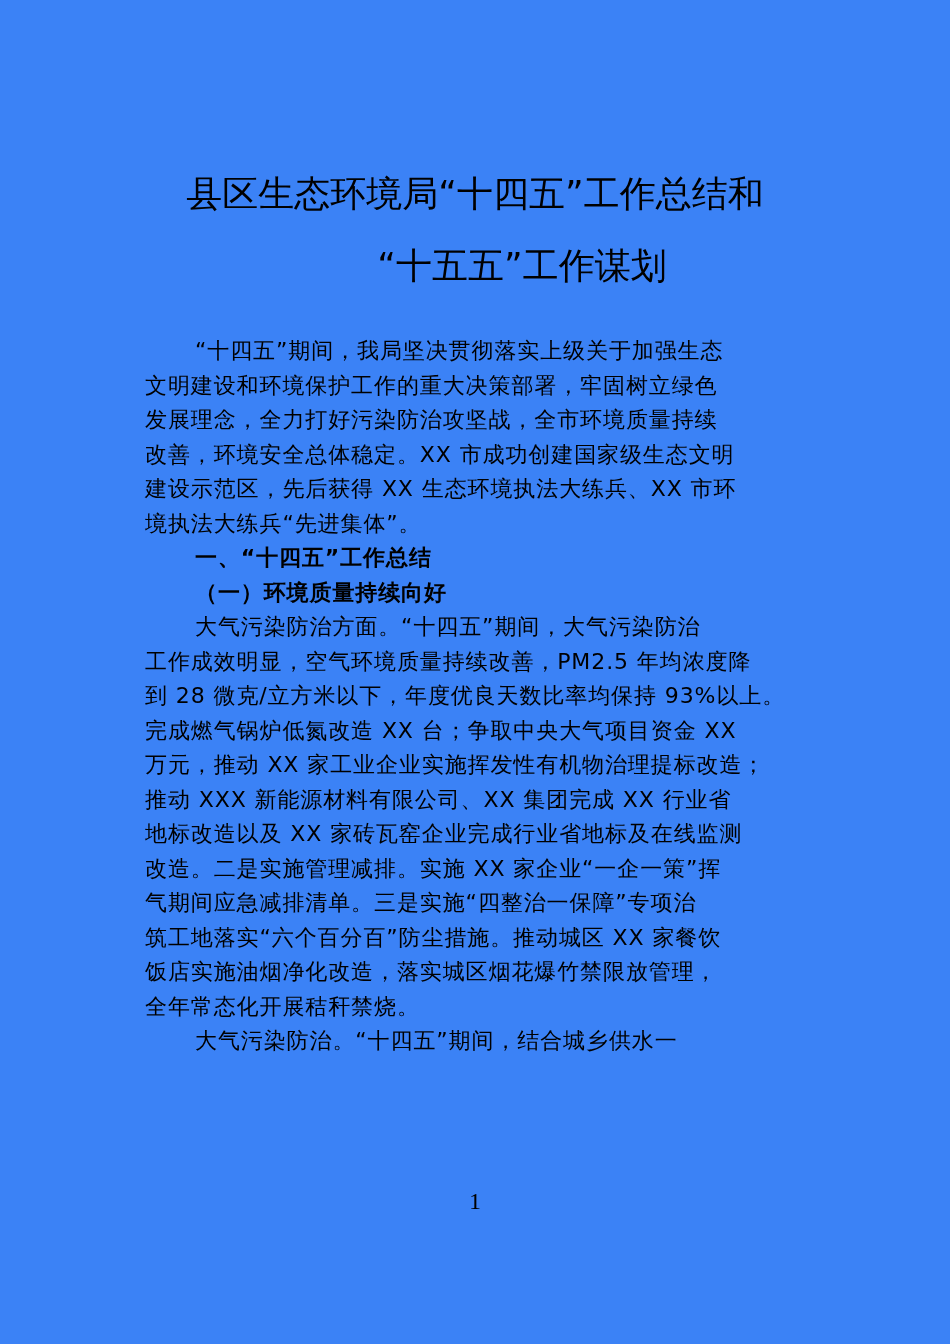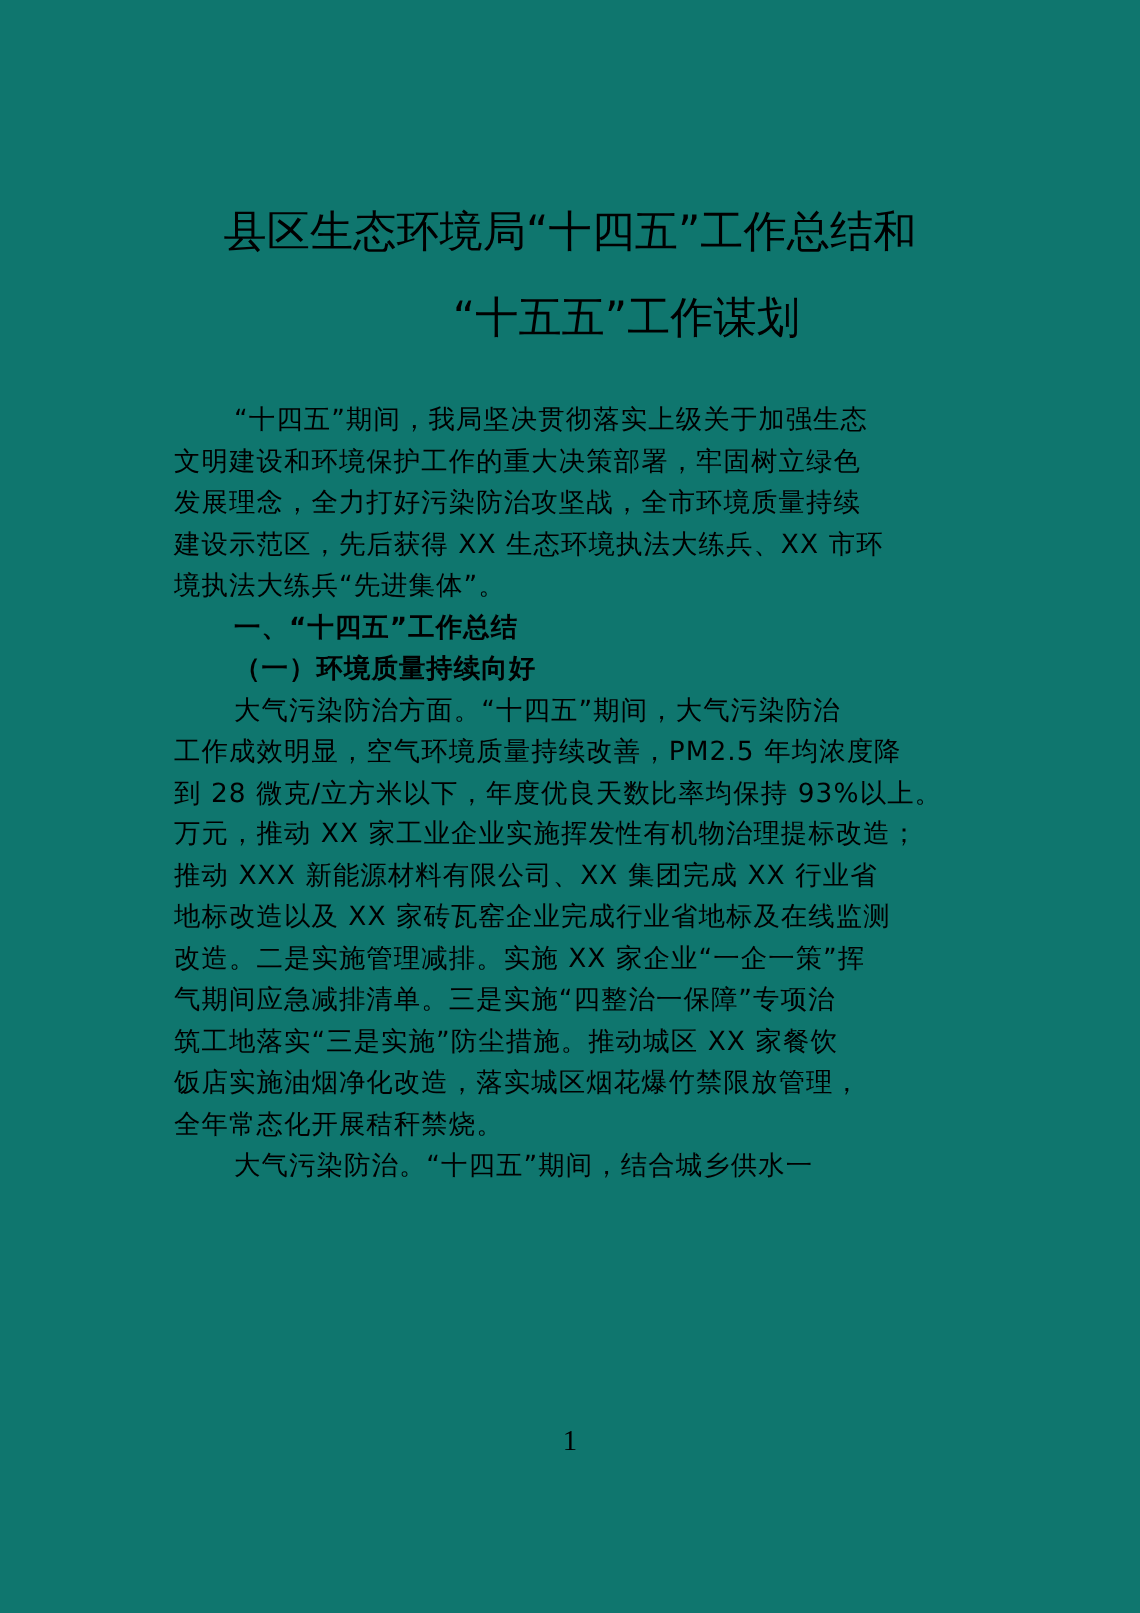--- a/index.html
+++ b/index.html
@@ -1,18 +1,18 @@
 <!DOCTYPE html>
 <html><head>
 <meta charset="utf-8">
 <style>
   html, body { margin: 0; padding: 0; background: #ffffff; }
   body { width: 950px; height: 1344px; position: relative; overflow: hidden;
          font-family: "DejaVu Sans", "Liberation Sans", sans-serif; color: #000; }
-  .page { position: absolute; left: 0; top: 0; width: 950px; height: 1344px; background: #0f766e; }
+  .page { position: absolute; left: 0; top: 0; width: 950px; height: 1344px; background: #3b82f6; }
   .title-line { position: absolute; left: 0; width: 950px; text-align: center;
                 font-size: 36px; line-height: 44px; white-space: nowrap; letter-spacing: 0px; }
   .title-1 { top: 172px; }
   .title-2 { top: 244px; padding-left: 47px; }
   .body { position: absolute; left: 145px; top: 334px; width: 690px; }
   .line { height: 34.5px; line-height: 34.5px; font-size: 22px; white-space: nowrap; letter-spacing: 0.9px; }
   .indent { padding-left: 50px; }
   .indent-h2 { padding-left: 50px; font-weight: bold; }
   .page-number { position: absolute; left: 0; width: 950px; top: 1186px; text-align: center;
                  font-family: "Liberation Serif", "DejaVu Serif", serif; font-size: 24px; line-height: 30px; }
@@ -21,32 +21,34 @@
 <body>
 
 <div class="page">
   <div class="title-line title-1">县区生态环境局“十四五”工作总结和</div>
   <div class="title-line title-2">“十五五”工作谋划</div>
 
   <div class="body">
     <div class="line indent">“十四五”期间，我局坚决贯彻落实上级关于加强生态</div>
     <div class="line">文明建设和环境保护工作的重大决策部署，牢固树立绿色</div>
     <div class="line">发展理念，全力打好污染防治攻坚战，全市环境质量持续</div>
+    <div class="line">改善，环境安全总体稳定。XX 市成功创建国家级生态文明</div>
     <div class="line">建设示范区，先后获得 XX 生态环境执法大练兵、XX 市环</div>
     <div class="line">境执法大练兵“先进集体”。</div>
     <div class="line indent-h2">一、“十四五”工作总结</div>
     <div class="line indent-h2">（一）环境质量持续向好</div>
     <div class="line indent">大气污染防治方面。“十四五”期间，大气污染防治</div>
     <div class="line">工作成效明显，空气环境质量持续改善，PM2.5 年均浓度降</div>
     <div class="line">到 28 微克/立方米以下，年度优良天数比率均保持 93%以上。</div>
+    <div class="line">完成燃气锅炉低氮改造 XX 台；争取中央大气项目资金 XX</div>
     <div class="line">万元，推动 XX 家工业企业实施挥发性有机物治理提标改造；</div>
     <div class="line">推动 XXX 新能源材料有限公司、XX 集团完成 XX 行业省</div>
     <div class="line">地标改造以及 XX 家砖瓦窑企业完成行业省地标及在线监测</div>
     <div class="line">改造。二是实施管理减排。实施 XX 家企业“一企一策”挥</div>
     <div class="line">气期间应急减排清单。三是实施“四整治一保障”专项治</div>
-    <div class="line">筑工地落实“三是实施”防尘措施。推动城区 XX 家餐饮</div>
+    <div class="line">筑工地落实“六个百分百”防尘措施。推动城区 XX 家餐饮</div>
     <div class="line">饭店实施油烟净化改造，落实城区烟花爆竹禁限放管理，</div>
     <div class="line">全年常态化开展秸秆禁烧。</div>
     <div class="line indent">大气污染防治。“十四五”期间，结合城乡供水一</div>
   </div>
 
   <div class="page-number">1</div>
 </div>
 
 </body></html>

